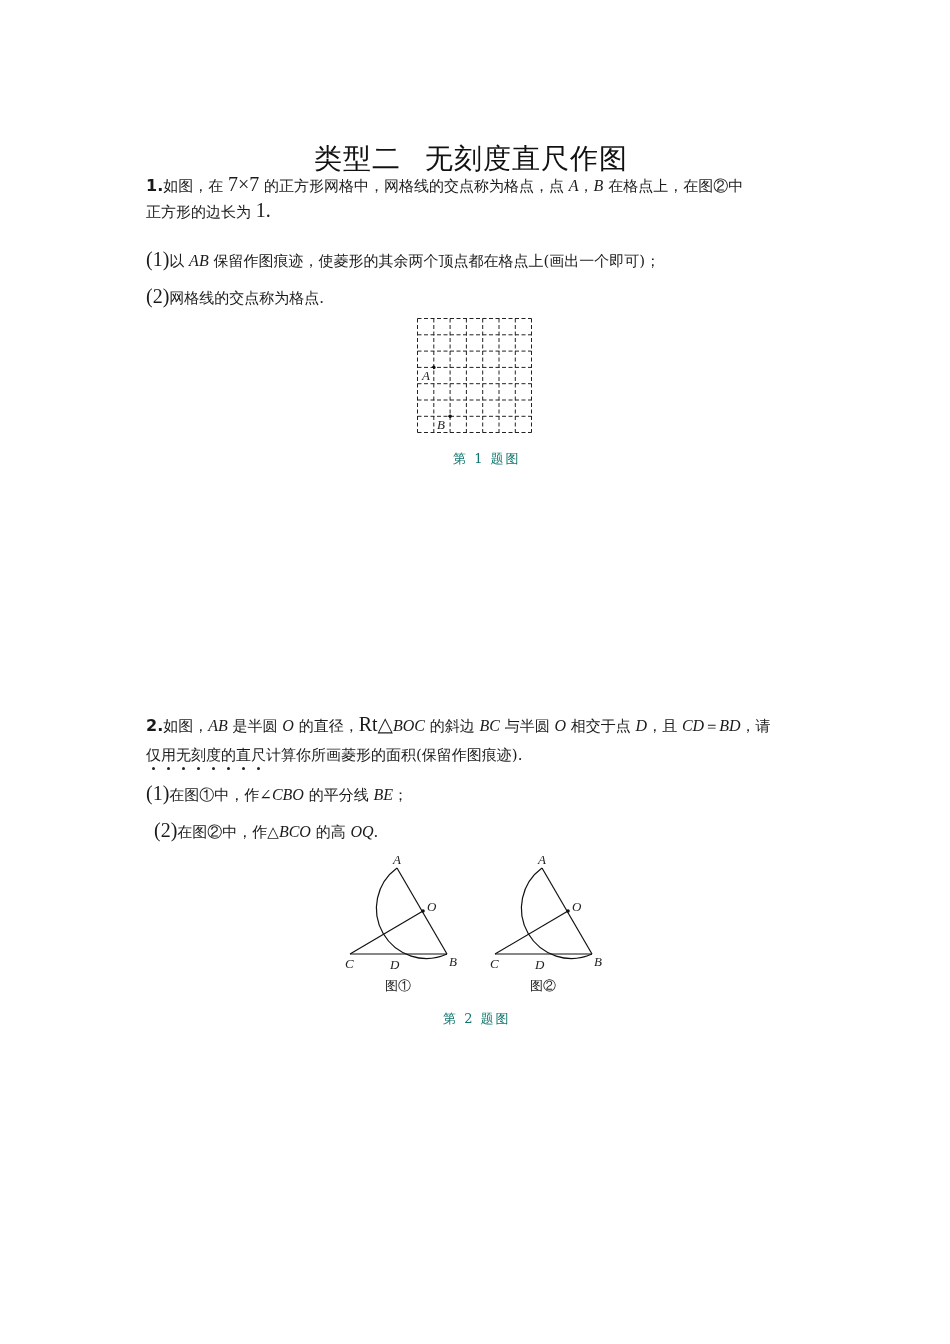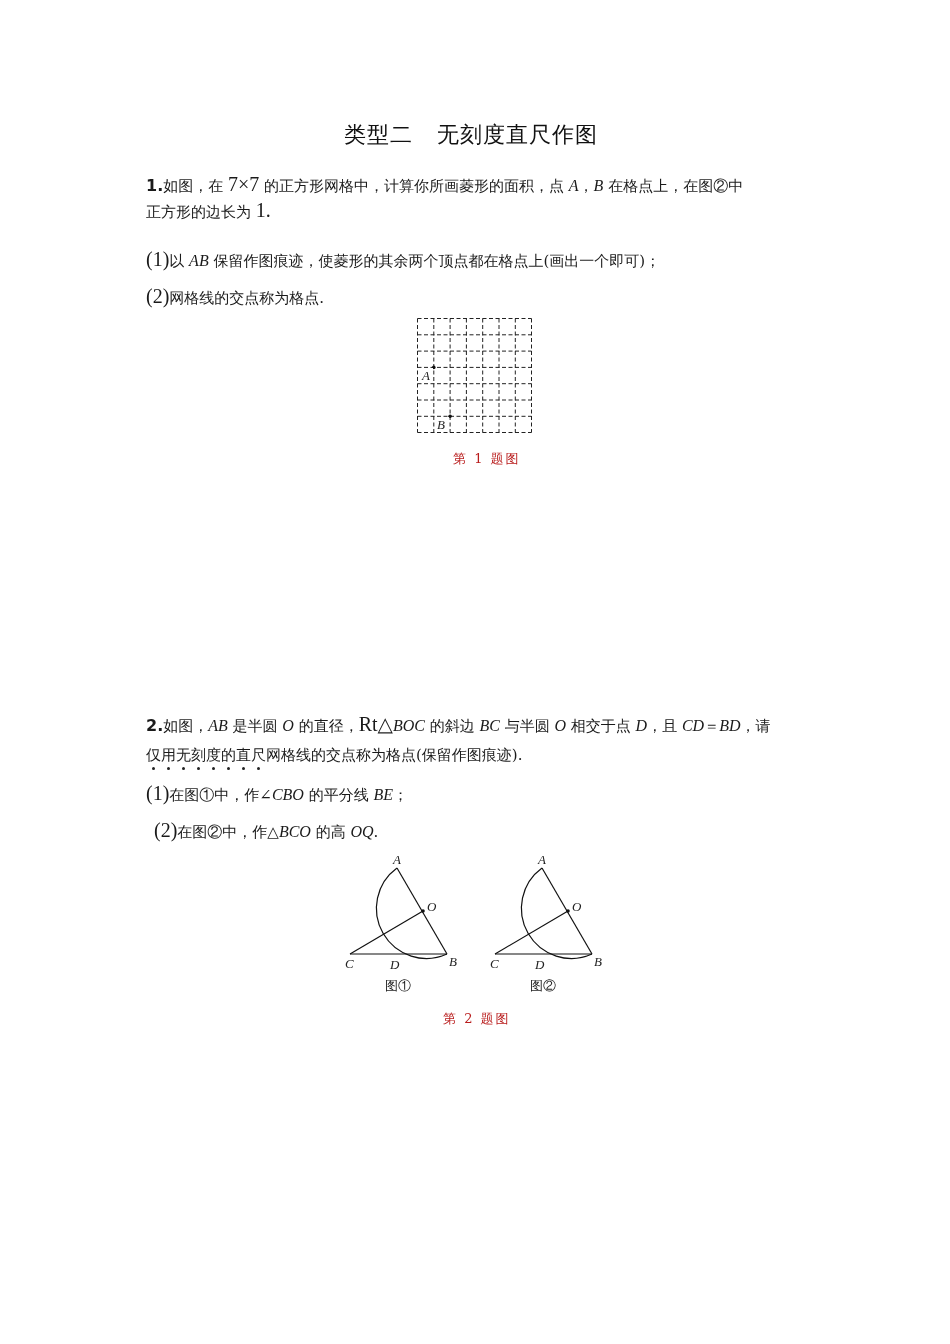--- a/index.html
+++ b/index.html
@@ -2,48 +2,48 @@
 <html><head>
 <meta charset="utf-8">
 <style>
   html, body { margin: 0; padding: 0; }
   body {
     width: 950px; height: 1344px; background: #ffffff; position: relative;
     font-family: "DejaVu Serif", "Liberation Serif", serif; color: #111;
     overflow: hidden;
   }
   .title {
-    position: absolute; left: 0; width: 942px; top: 120px; text-align: center;
-    font-family: "DejaVu Sans", "Liberation Sans", sans-serif; font-size: 22px;
+    position: absolute; left: 0; width: 942px; top: 140px; text-align: center;
+    font-family: "DejaVu Sans", "Liberation Sans", sans-serif; font-size: 28px;
     letter-spacing: 1px; color: #111;
   }
   .title .gap { display: inline-block; width: 24px; }
   .line {
     position: absolute; left: 146px; font-size: 15px; line-height: 20px;
     white-space: nowrap; color: #1a1a1a;
   }
   .qnum { font-family: "DejaVu Sans", "Liberation Sans", sans-serif; font-weight: bold; font-size: 16px; }
   .it { font-style: italic; font-family: "Liberation Serif", serif; font-size: 16px; }
   .rm { font-family: "Liberation Serif", serif; font-size: 20px; }
   .caption {
-    position: absolute; font-size: 13px; color: #b91c1c; letter-spacing: 2px;
+    position: absolute; font-size: 13px; color: #0f766e; letter-spacing: 2px;
   }
   svg { position: absolute; overflow: visible; }
   .lbl { font-family: "Liberation Serif", serif; font-style: italic; font-size: 13px; fill: #222; }
   .sublbl { font-size: 13px; fill: #222; font-family: "DejaVu Serif", serif; }
 </style>
 </head>
 <body>
 
 <div class="title">
   <span>类型二</span><span class="gap"></span><span>无刻度直尺作图</span>
 </div>
 
 <div class="line" style="top:174px;">
-  <span class="qnum">1.</span><span>如图，在 </span><span class="rm">7×7</span><span> 的正方形网格中，计算你所画菱形的面积，点 </span><span class="it">A</span><span>，</span><span class="it">B</span><span> 在格点上，在图②中</span>
+  <span class="qnum">1.</span><span>如图，在 </span><span class="rm">7×7</span><span> 的正方形网格中，网格线的交点称为格点，点 </span><span class="it">A</span><span>，</span><span class="it">B</span><span> 在格点上，在图②中</span>
 </div>
 <div class="line" style="top:200px;">
   <span>正方形的边长为 </span><span class="rm">1.</span>
 </div>
 <div class="line" style="top:249px;">
   <span class="rm">(1)</span><span>以 </span><span class="it">AB</span><span> 保留作图痕迹，使菱形的其余两个顶点都在格点上(画出一个即可)；</span>
 </div>
 <div class="line" style="top:286px;">
   <span class="rm">(2)</span><span>网格线的交点称为格点.</span>
 </div>
@@ -73,21 +73,21 @@
   <text class="lbl" x="5" y="62">A</text>
   <rect x="19" y="99" width="13" height="14" fill="#fff"></rect>
   <text class="lbl" x="20" y="111">B</text>
 </svg>
 <div class="caption" style="left:453px; top:450px;">第 1 题图</div>
 
 <div class="line" style="top:714px;">
   <span class="qnum">2.</span><span>如图，</span><span class="it">AB</span><span> 是半圆 </span><span class="it">O</span><span> 的直径，</span><span class="rm">Rt△</span><span class="it">BOC</span><span> 的斜边 </span><span class="it">BC</span><span> 与半圆 </span><span class="it">O</span><span> 相交于点 </span><span class="it">D</span><span>，且 </span><span class="it">CD</span><span>＝</span><span class="it">BD</span><span>，请</span>
 </div>
 <div class="line" style="top:745px;">
-  <span class="emph-wrap"><span class="dotc">仅</span><span class="dotc">用</span><span class="dotc">无</span><span class="dotc">刻</span><span class="dotc">度</span><span class="dotc">的</span><span class="dotc">直</span><span class="dotc">尺</span></span><span>网格线的交点称为格点(保留作图痕迹).</span>
+  <span class="emph-wrap"><span class="dotc">仅</span><span class="dotc">用</span><span class="dotc">无</span><span class="dotc">刻</span><span class="dotc">度</span><span class="dotc">的</span><span class="dotc">直</span><span class="dotc">尺</span></span><span>计算你所画菱形的面积(保留作图痕迹).</span>
 </div>
 <style>
   .dotc { position: relative; display: inline-block; }
   .dotc::after { content: ""; position: absolute; left: 50%; bottom: -5px; width: 3px; height: 3px; margin-left: -1.5px; border-radius: 50%; background: #222; }
 </style>
 <div class="line" style="top:783px;">
   <span class="rm">(1)</span><span>在图①中，作∠</span><span class="it">CBO</span><span> 的平分线 </span><span class="it">BE</span><span>；</span>
 </div>
 <div class="line" style="top:820px;margin-left:8px;">
   <span class="rm">(2)</span><span>在图②中，作△</span><span class="it">BCO</span><span> 的高 </span><span class="it">OQ</span><span>.</span>

